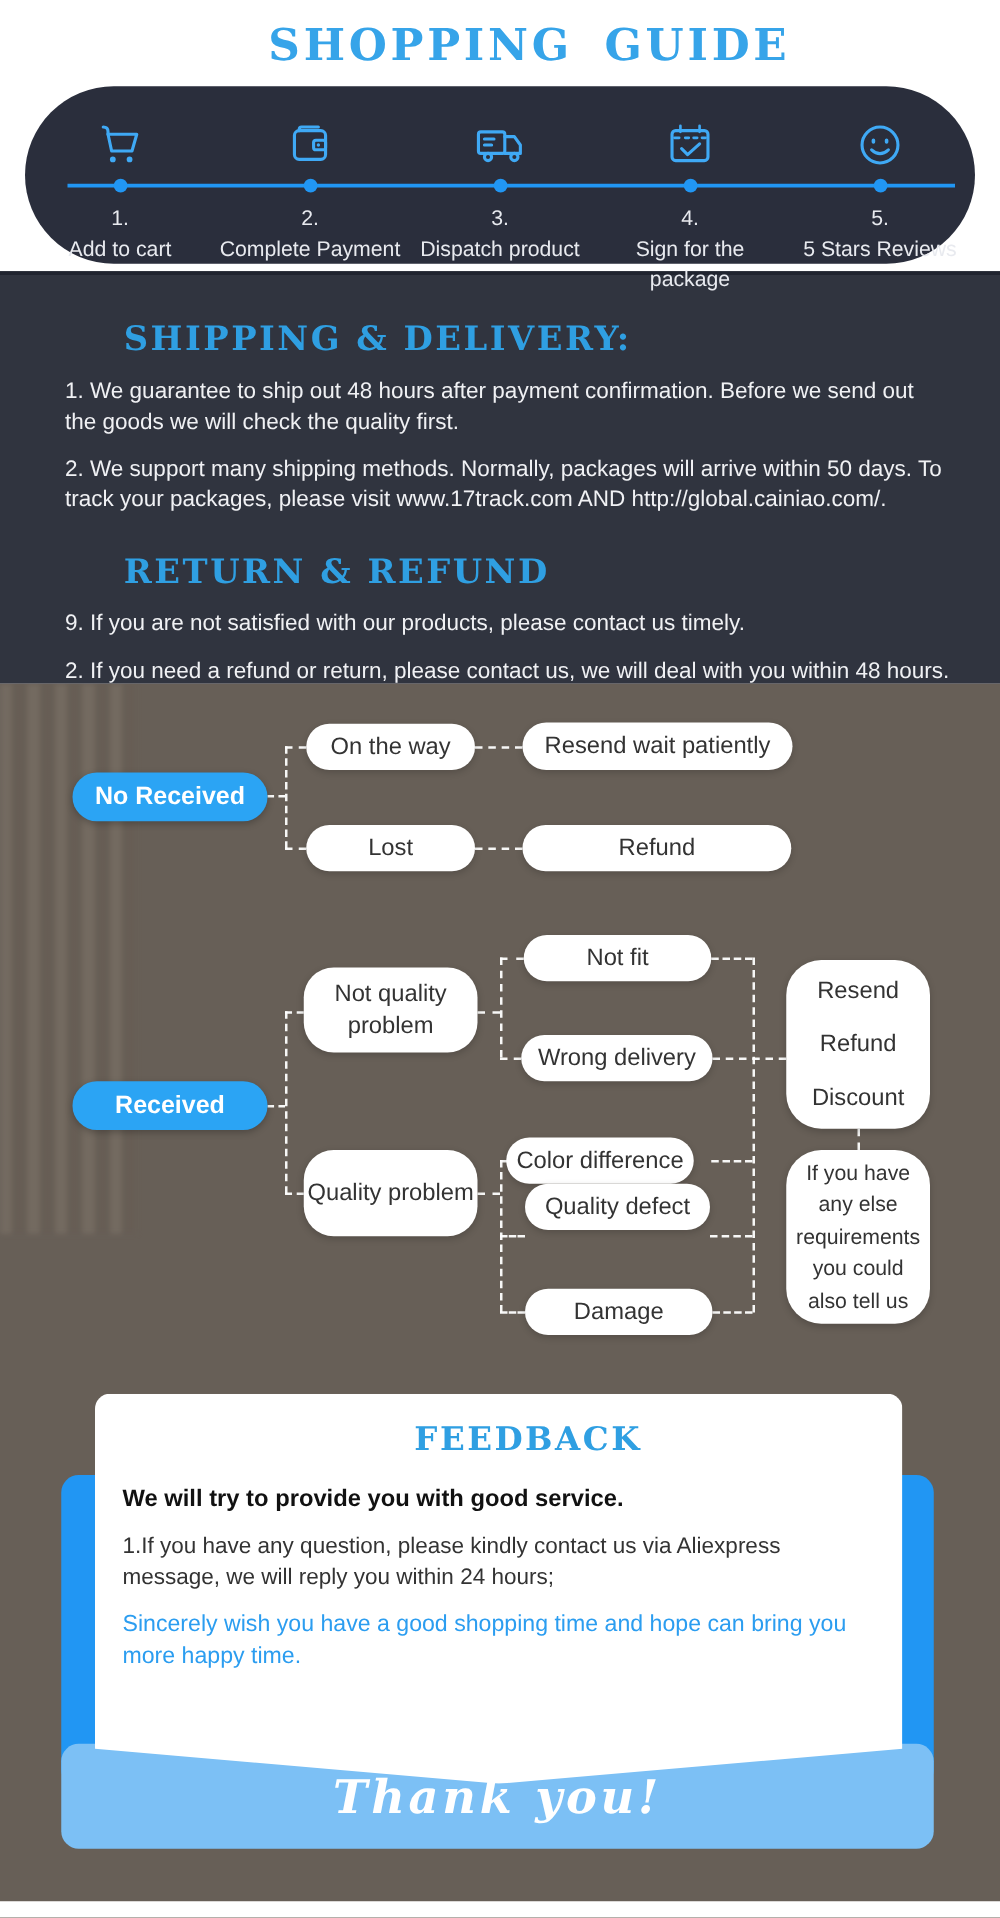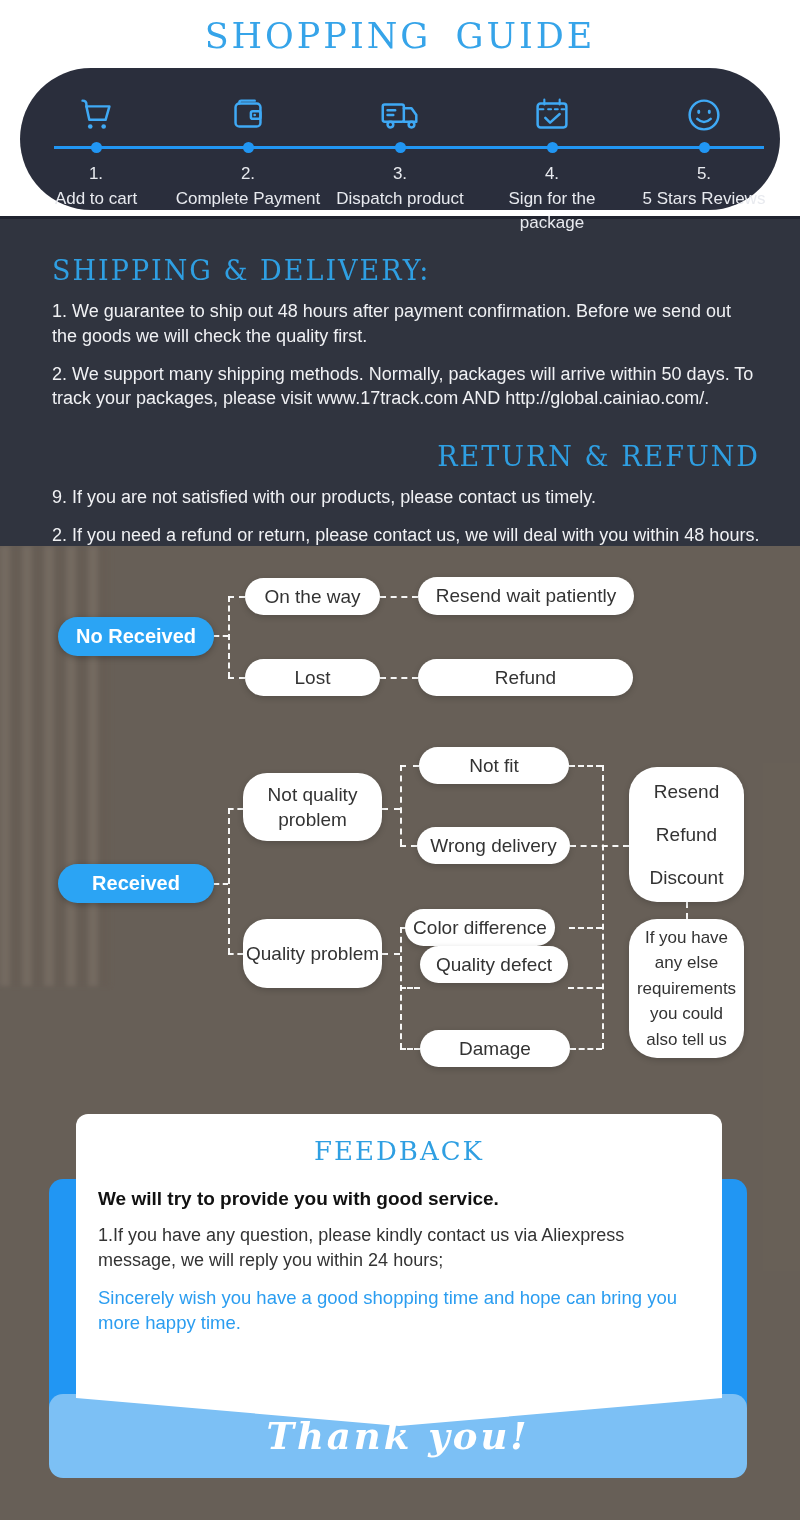--- a/index.html
+++ b/index.html
@@ -3,21 +3,21 @@
 <meta charset="utf-8">
 <style>
   html,body{margin:0;padding:0;}
   body{
     width:800px;height:1534px;position:relative;background:#ffffff;
     font-family:"Liberation Sans", sans-serif;
     -webkit-font-smoothing:antialiased;overflow:hidden;
   }
   .stencil{
     font-family:"DejaVu Serif", serif;
-    font-weight:normal;color:#2f9fe2;letter-spacing:2px;
+    font-weight:bold;color:#2f9fe2;letter-spacing:2px;padding-left:47px;
   }
   
   .page-title{
     text-align:center;padding-top:16px;font-size:35px;letter-spacing:3px;
     word-spacing:10px;color:#36a4e9;
   }
   
   .steps-banner{
     width:760px;height:142px;margin:12px auto 0;background:#2a2e3c;
     border-radius:72px;position:relative;box-sizing:border-box;padding-top:20px;
@@ -30,21 +30,21 @@
   .t-dot{position:absolute;top:4px;width:11px;height:11px;border-radius:50%;background:#2196f3;}
   .labels-row{display:flex;margin-top:4px;}
   .labels-row .col{width:20%;text-align:center;color:#e8eaef;font-size:17px;line-height:1.45;}
   .step-num{display:block;}
   
   .info-section{
     margin-top:6px;height:330px;background:#30343f;border-top:3px solid #20242f;
     box-sizing:border-box;padding:36px 40px 0 52px;color:#eceef2;
   }
   .info-section h2{font-size:27px;margin:0 0 6px 0;}
-  .info-section h2.second{margin-top:30px;text-align:right;}
+  .info-section h2.second{margin-top:30px;}
   .info-section p{font-size:18px;line-height:1.38;margin:13px 0 0 0;color:#f0f1f4;}
   
   .photo-section{
     position:relative;height:974px;overflow:hidden;
     background:
       radial-gradient(90px 80px at 57% 18%, rgba(240,230,212,0.85), rgba(240,230,212,0) 70%),
       radial-gradient(220px 170px at 57% 24%, rgba(195,183,167,0.45), rgba(195,183,167,0) 72%),
       radial-gradient(250px 210px at 54% 50%, rgba(200,194,186,0.55), rgba(200,194,186,0) 75%),
       radial-gradient(270px 150px at 7% 86%, rgba(216,207,196,0.6), rgba(216,207,196,0) 70%),
       radial-gradient(230px 130px at 28% 95%, rgba(208,200,190,0.5), rgba(208,200,190,0) 70%),

